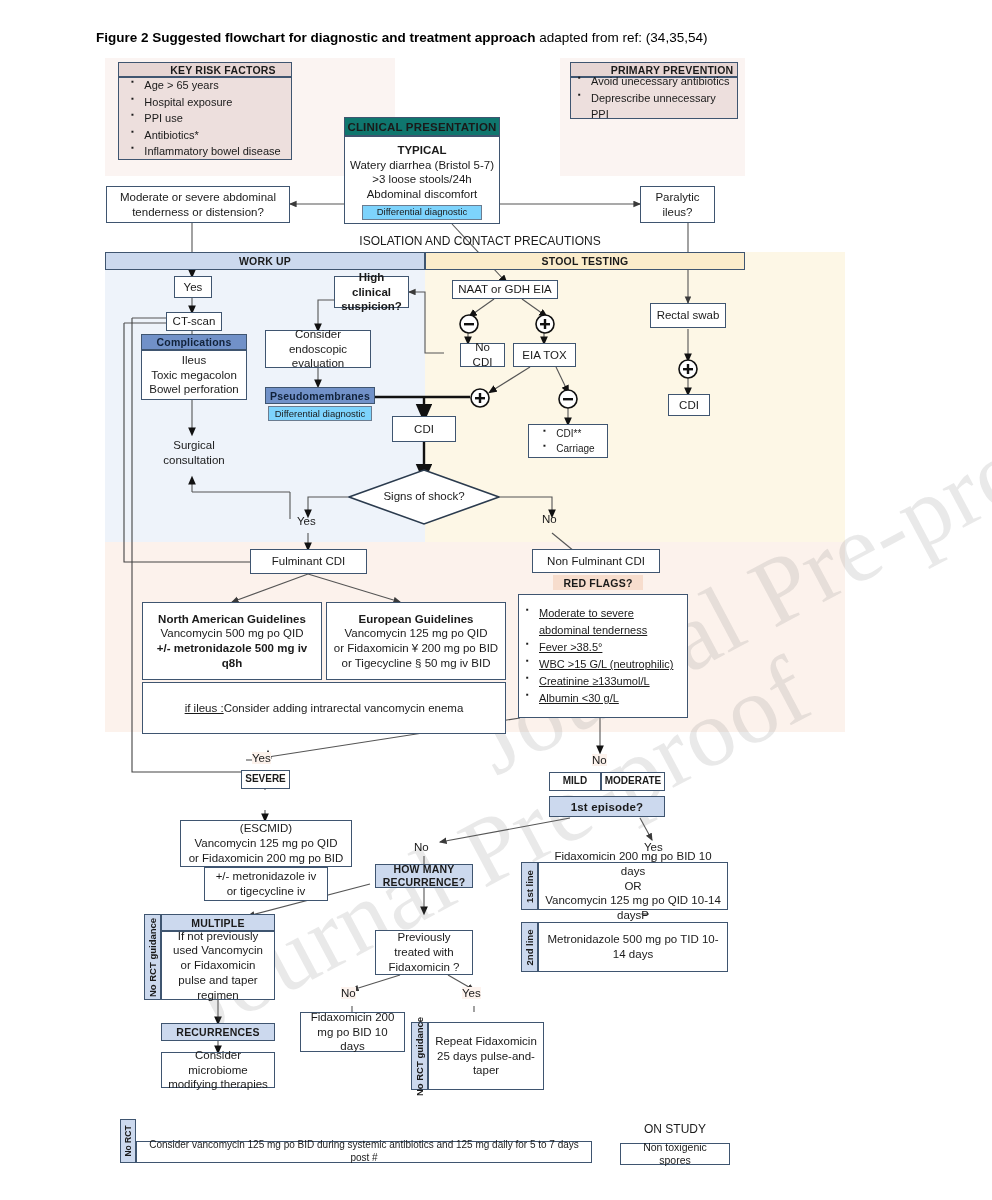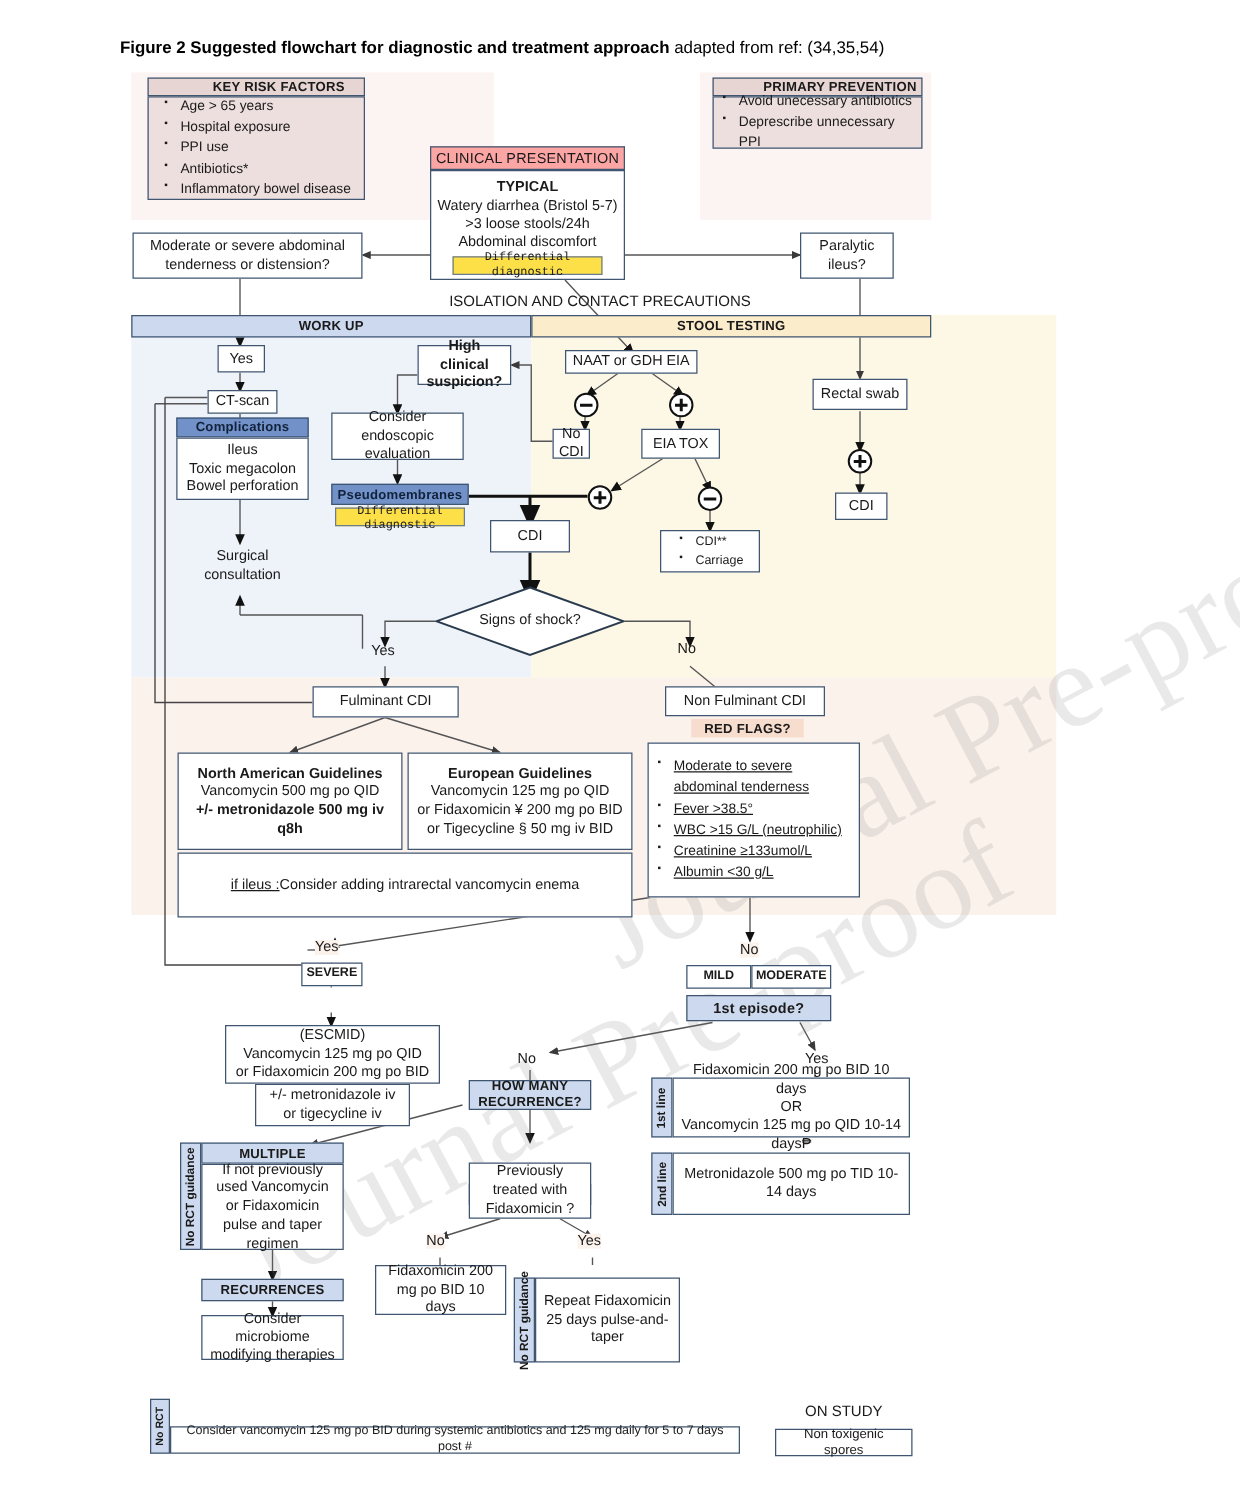--- a/index.html
+++ b/index.html
@@ -35,22 +35,22 @@
   .bullets div:before{content:"\25AA";position:absolute;left:2px;top:-1px;font-size:8px;}
   .plainlbl{position:absolute;text-align:center;font-size:11.5px;line-height:1.3;}
   .vlabel{position:absolute;box-sizing:border-box;background:#ccd9ee;border:1.4px solid #3f5570;
           display:flex;align-items:center;justify-content:center;}
   .vlabel span{transform:rotate(-90deg);white-space:nowrap;font-size:9.5px;font-weight:bold;}
   .diamond{position:absolute;}
   .diamond .dlabel{position:absolute;width:100%;text-align:center;font-size:11.5px;}
   svg.layer{position:absolute;left:0;top:0;width:992px;height:1200px;pointer-events:none;}
   .wm{position:absolute;font-family:"Liberation Serif",serif;font-size:96px;color:rgba(120,120,120,.16);
       transform:rotate(-28deg);white-space:nowrap;letter-spacing:1px;pointer-events:none;}
-  .sub{position:absolute;box-sizing:border-box;border:1.2px solid #6b7c90;background:#fde047;
-       display:flex;align-items:center;justify-content:center;font-size:9.5px;text-align:center;font-family:Liberation Mono, monospace;}
+  .sub{position:absolute;box-sizing:border-box;border:1.2px solid #6b7c90;background:#7dd3fc;
+       display:flex;align-items:center;justify-content:center;font-size:9.5px;text-align:center;}
   .bold{font-weight:bold;}
 </style>
 </head>
 <body>
 
 <div id="page">
 
   <div class="band" id="band-top-left"></div>
   <div class="band" id="band-top-right"></div>
   <div class="band" id="band-blue"></div>
@@ -179,21 +179,21 @@
   </div>
 
   <div class="hdr pink" style="left:570px;top:62px;width:168px;height:15px;">PRIMARY PREVENTION</div>
   <div class="box body-pink" style="left:570px;top:77px;width:168px;height:42px;">
     <div class="bullets">
       <div>Avoid unecessary antibiotics</div>
       <div>Deprescribe unnecessary PPI</div>
     </div>
   </div>
 
-  <div class="hdr" style="left:344px;top:117px;width:156px;height:19px;background:#fca5a5;border:1.4px solid #3f5570;font-weight:400;font-size:11.5px;">CLINICAL PRESENTATION</div>
+  <div class="hdr" style="left:344px;top:117px;width:156px;height:19px;background:#0f766e;border:1.4px solid #3f5570;font-weight:700;font-size:11.5px;">CLINICAL PRESENTATION</div>
   <div class="box" style="left:344px;top:136px;width:156px;height:88px;flex-direction:column;justify-content:flex-start;padding-top:6px;">
     <div class="bold">TYPICAL</div>
     <div>Watery diarrhea (Bristol 5-7)</div>
     <div>&gt;3 loose stools/24h</div>
     <div>Abdominal discomfort</div>
     <div class="sub" style="position:relative;margin-top:3px;width:120px;height:15px;">Differential diagnostic</div>
   </div>
 
   <div class="box" style="left:106px;top:186px;width:184px;height:37px;">Moderate or severe abdominal tenderness or distension?</div>
 
@@ -234,21 +234,21 @@
       <rect x="475" y="397" width="10" height="2.4" fill="#111"></rect>
       <rect x="478.8" y="393" width="2.4" height="10" fill="#111"></rect>
       <circle cx="568" cy="399" r="9" fill="#fff" stroke="#111" stroke-width="1.6"></circle>
       <rect x="563" y="398" width="10" height="2.4" fill="#111"></rect>
       <circle cx="688" cy="369" r="9" fill="#fff" stroke="#111" stroke-width="1.6"></circle>
       <rect x="683" y="368" width="10" height="2.4" fill="#111"></rect>
       <rect x="686.8" y="364" width="2.4" height="10" fill="#111"></rect>
     </g>
   </svg>
 
-  <div class="box" style="left:442px;top:343px;width:30px;height:24px;">No CDI</div>
+  <div class="box" style="left:460px;top:343px;width:45px;height:24px;">No CDI</div>
   <div class="box" style="left:513px;top:343px;width:63px;height:24px;">EIA TOX</div>
   <div class="box" style="left:650px;top:303px;width:76px;height:25px;">Rectal swab</div>
   <div class="box" style="left:668px;top:394px;width:42px;height:22px;">CDI</div>
 
   <div class="box" style="left:392px;top:416px;width:64px;height:26px;">CDI</div>
 
   <div class="box" style="left:528px;top:424px;width:80px;height:34px;">
     <div class="bullets" style="font-size:10px;">
       <div>CDI**</div>
       <div>Carriage</div>

